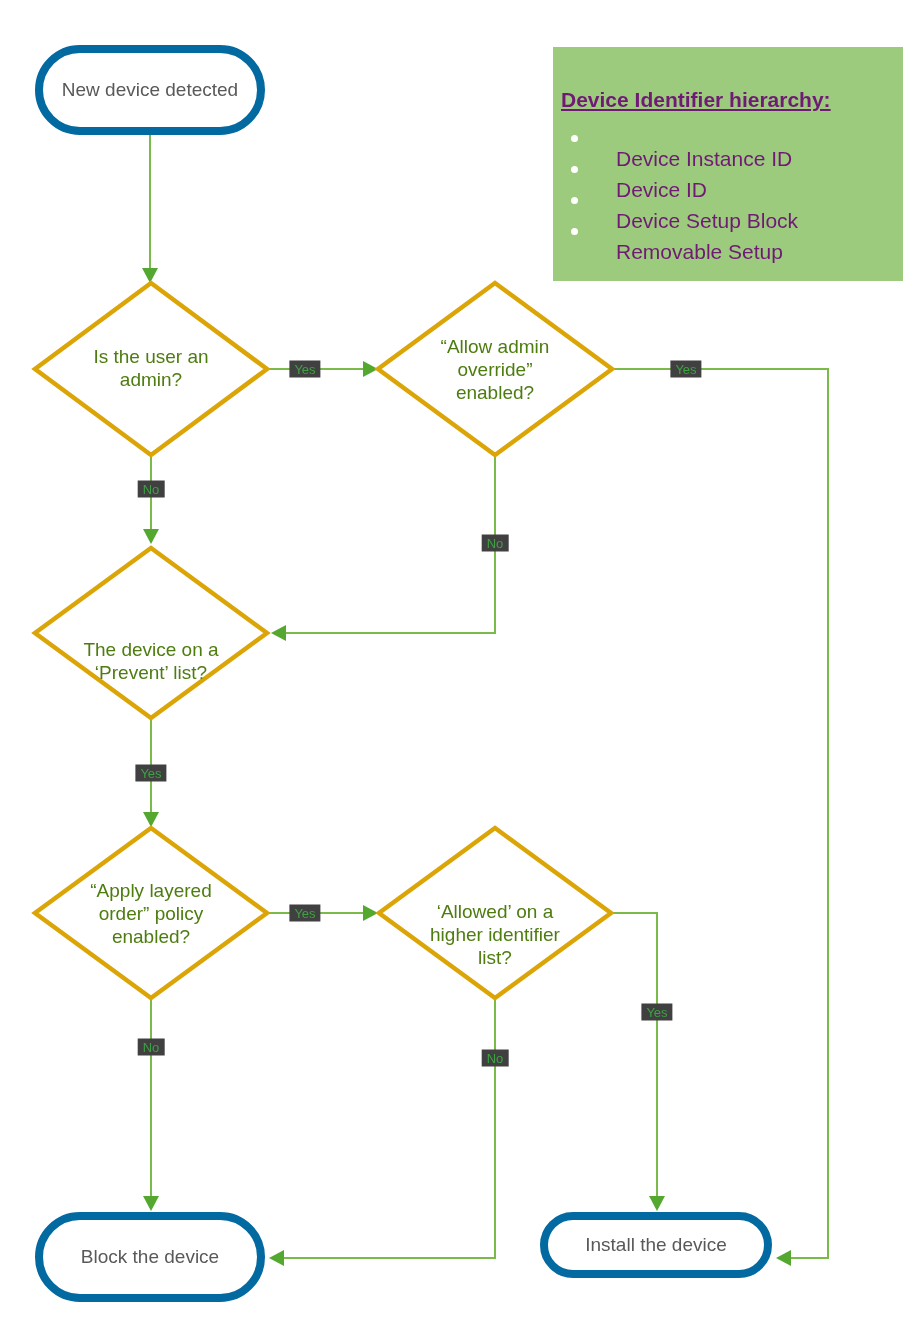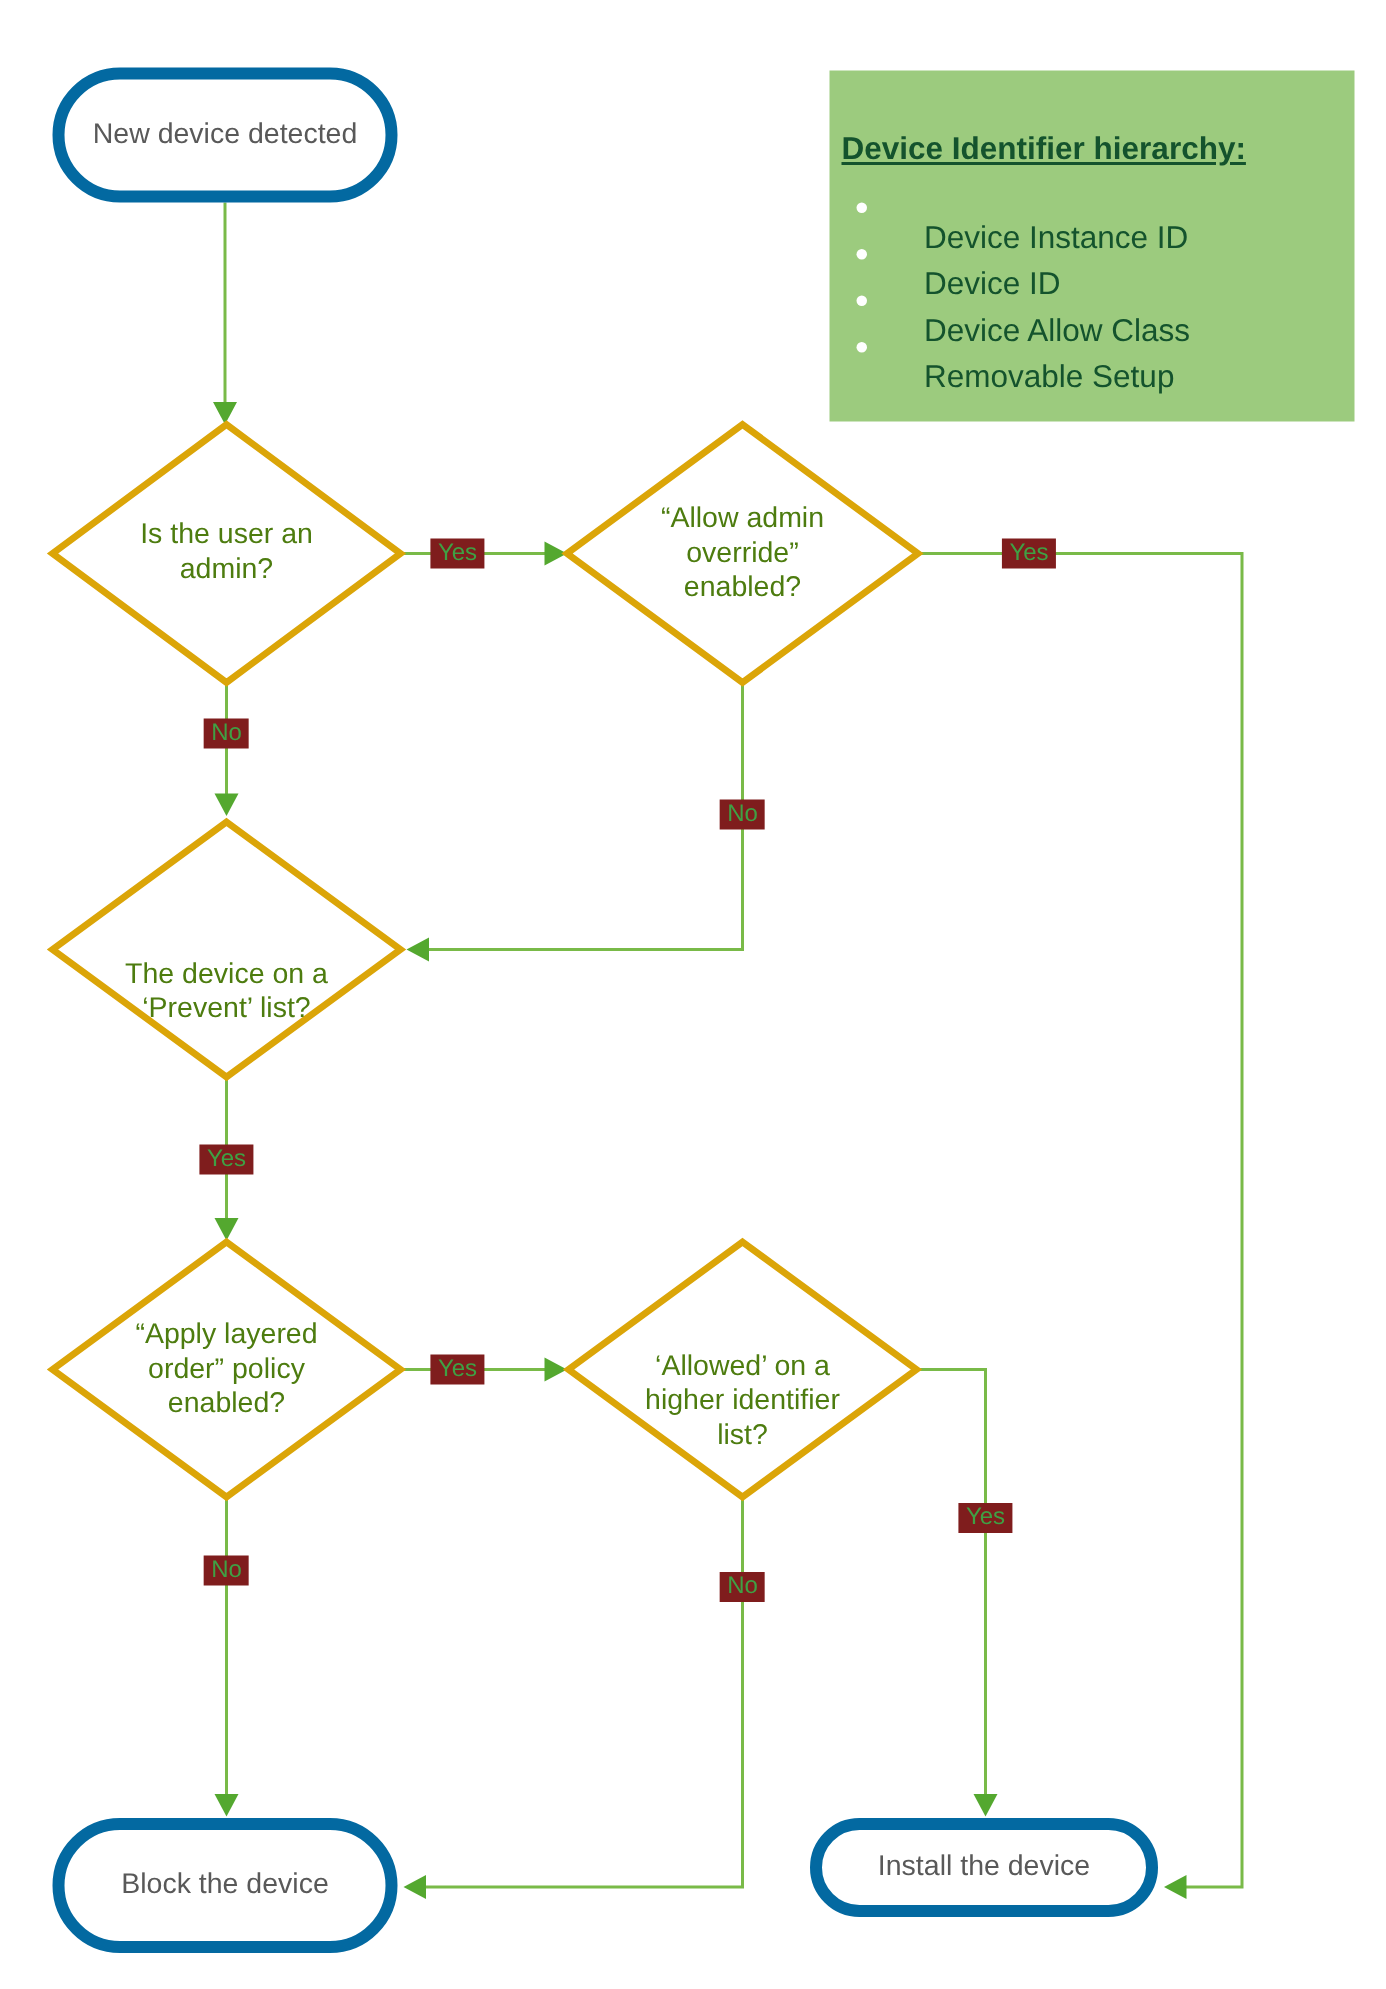--- a/index.html
+++ b/index.html
@@ -14,26 +14,26 @@
   .stadium {
     position:absolute; border:8px solid #0369a1; border-radius:46px; background:#ffffff;
     display:flex; align-items:center; justify-content:center;
     color:#595959; font-size:19px; text-align:center; box-sizing:border-box;
   }
   .dtext {
     position:absolute; transform:translate(-50%,-50%); text-align:center;
     color:#4d7c0f; font-size:19px; line-height:23px;
   }
   .edge-label {
-    position:absolute; transform:translate(-50%,-50%); background:#7f1d1d;
-    color:#3FA044; font-size:16px; padding:1px 5px; white-space:nowrap;
+    position:absolute; transform:translate(-50%,-50%); background:#404040;
+    color:#3FA044; font-size:13px; padding:1px 5px; white-space:nowrap;
   }
   .legend {
     position:absolute; left:553px; top:47px; width:350px; height:234px;
-    background:#9CCB7E; color:#14532d; box-sizing:border-box; padding:40px 8px 0 8px;
+    background:#9CCB7E; color:#701a75; box-sizing:border-box; padding:40px 8px 0 8px;
   }
   .legend-title {
     font-size:21px; font-weight:bold; text-decoration:underline; line-height:26px;
   }
   .legend-items { margin-top:10px; }
   .legend-item { display:flex; align-items:center; height:31px; }
   .legend-bullet {
     width:7px; height:7px; border-radius:50%; background:#ffffff;
     margin-left:10px; margin-right:38px; flex:none;
   }
@@ -126,21 +126,21 @@
       <div class="legend-item">
         <span class="legend-bullet"></span>
         <span class="legend-item-text">Device Instance ID</span>
       </div>
       <div class="legend-item">
         <span class="legend-bullet"></span>
         <span class="legend-item-text">Device ID</span>
       </div>
       <div class="legend-item">
         <span class="legend-bullet"></span>
-        <span class="legend-item-text">Device Allow Class</span>
+        <span class="legend-item-text">Device Setup Block</span>
       </div>
       <div class="legend-item">
         <span class="legend-bullet"></span>
         <span class="legend-item-text">Removable Setup</span>
       </div>
     </div>
   </div>
 
 </div>
 

